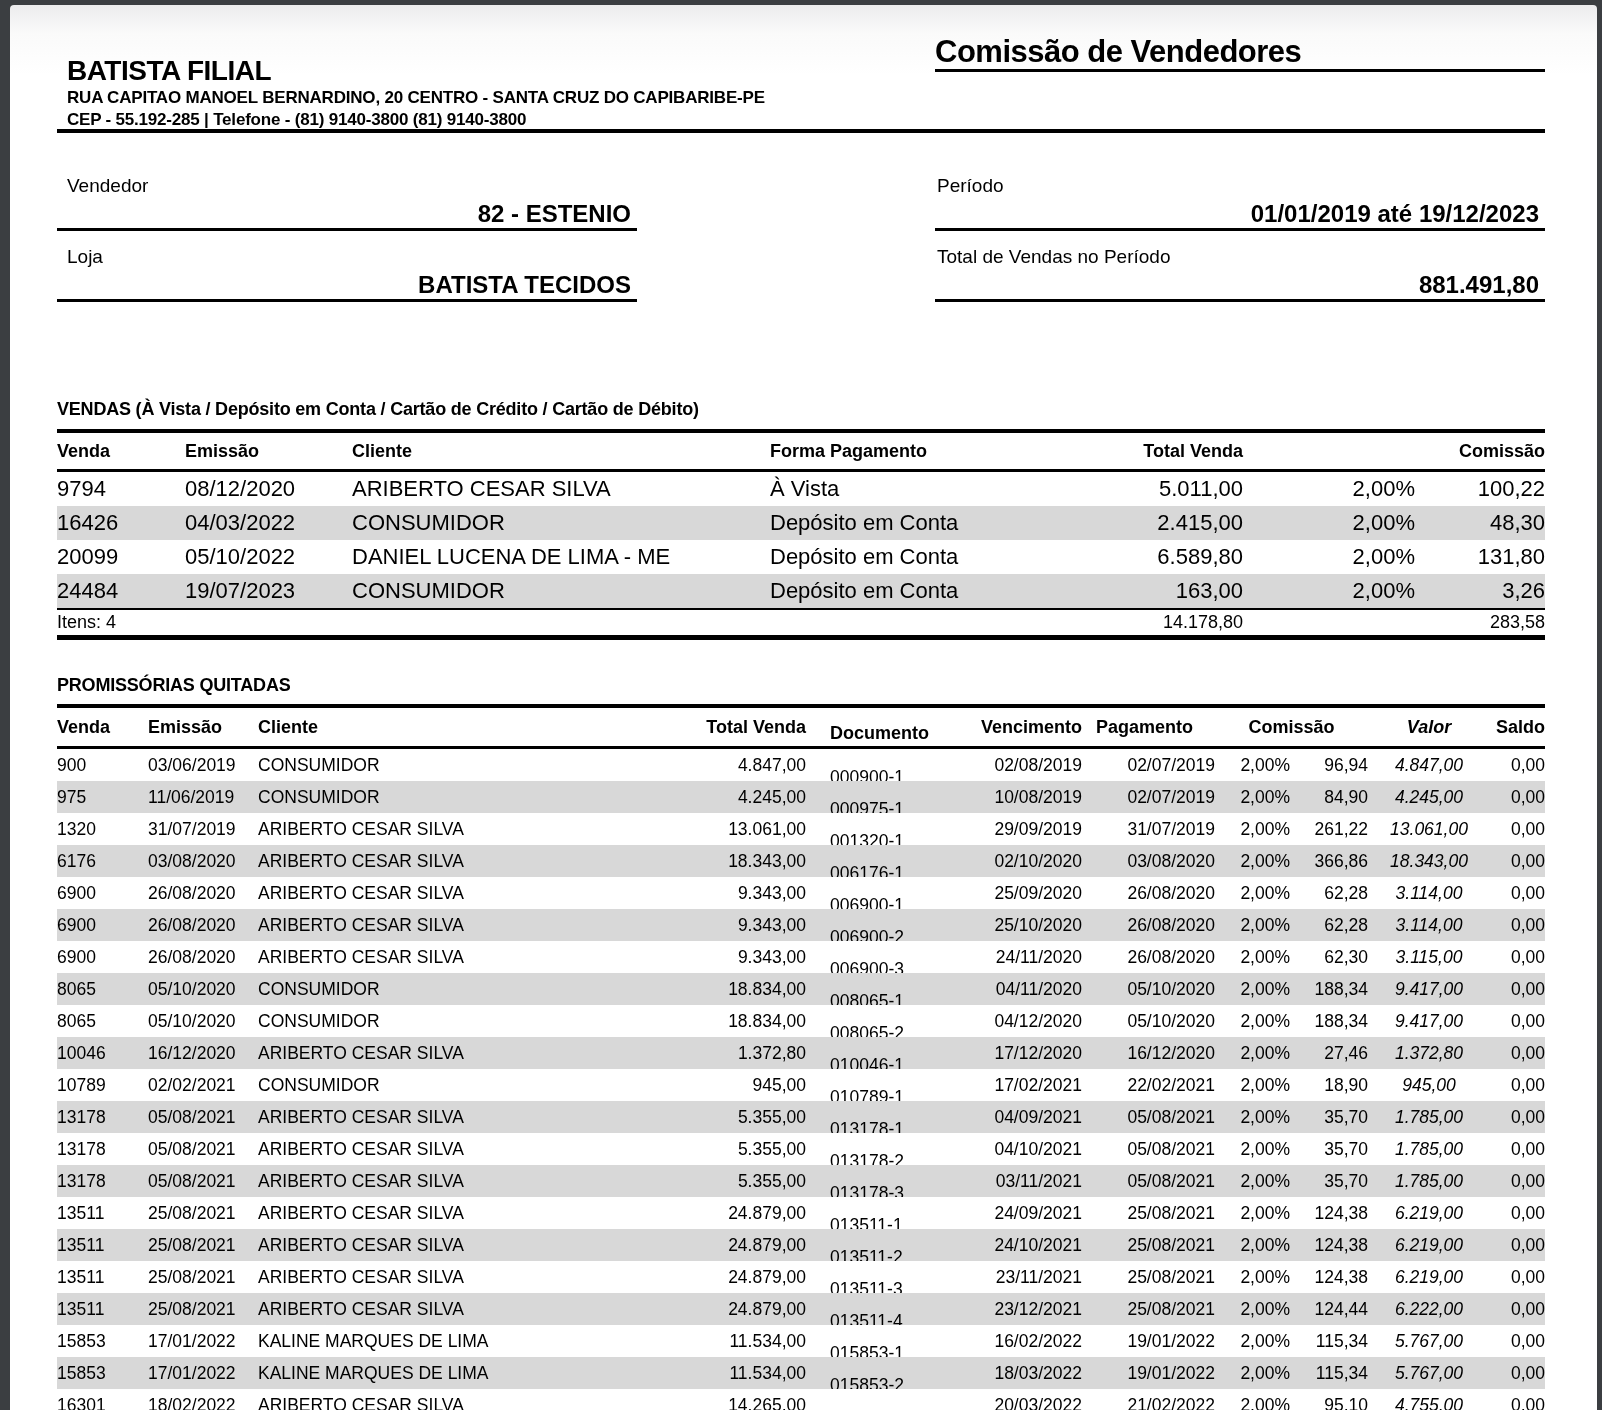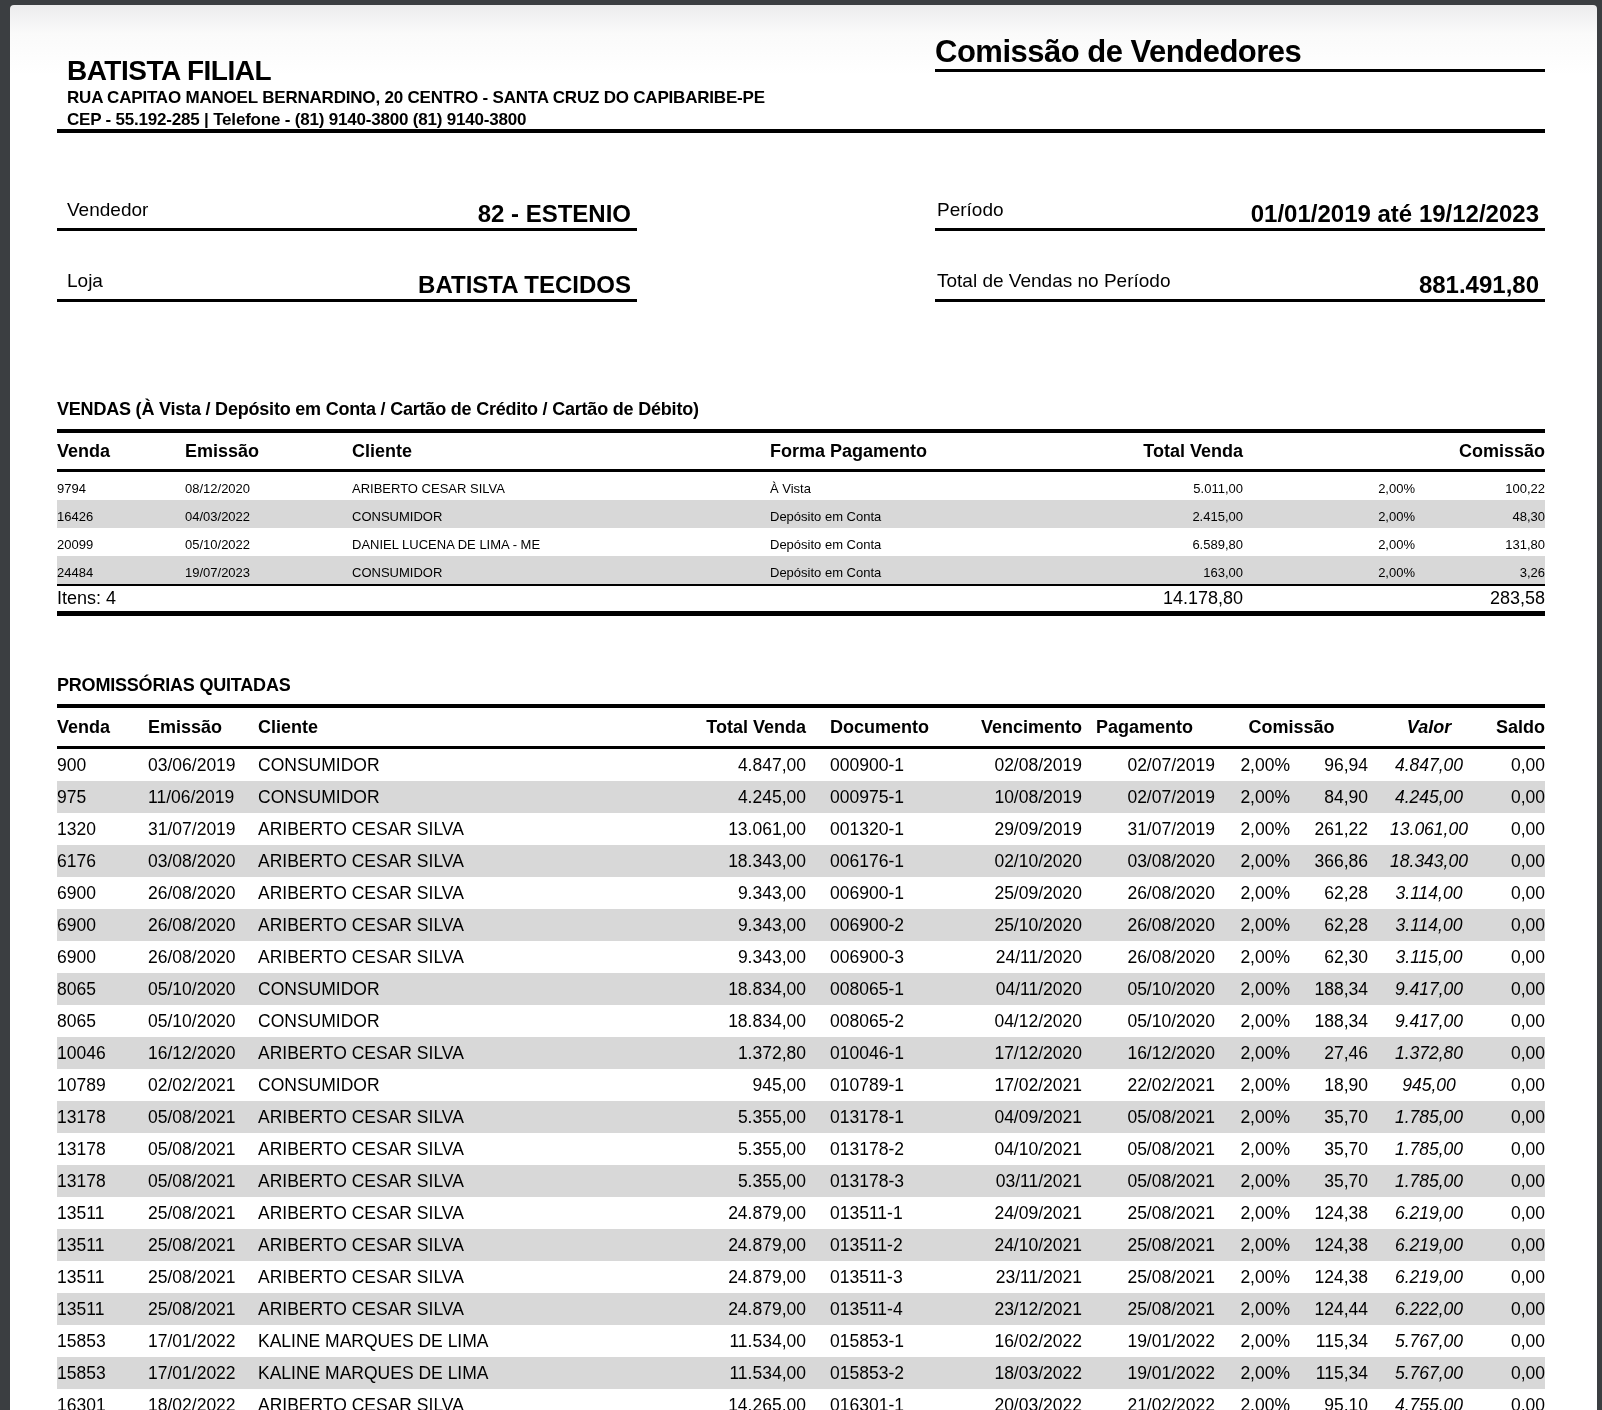--- a/index.html
+++ b/index.html
@@ -21,21 +21,21 @@
   .company-name{font-size:28px;font-weight:bold;letter-spacing:-0.5px;line-height:32px;margin-top:20px;}
   .company-line{font-size:17px;font-weight:bold;line-height:22px;letter-spacing:-0.2px;}
   .title-block{position:absolute;left:878px;top:30px;width:610px;border-bottom:3px solid #000;}
   .report-title{font-size:31px;font-weight:bold;letter-spacing:-0.5px;line-height:34px;}
   .header-rule{position:absolute;left:0;top:124px;width:1488px;height:4px;background:#000;}
 
   
   .fields{position:absolute;left:0;top:165px;width:1488px;height:150px;}
   .fcol-left{position:absolute;left:0;top:0;width:580px;}
   .fcol-right{position:absolute;left:878px;top:0;width:610px;}
-  .flabel{position:absolute;left:10px;font-size:19px;margin-top:24px;}
+  .flabel{position:absolute;left:10px;font-size:19px;}
   .fcol-right .flabel{left:2px;}
   .fvalue{position:absolute;left:0;right:6px;text-align:right;font-size:24px;font-weight:bold;}
   .funderline{position:absolute;left:0;width:100%;height:3px;background:#000;}
   .lab1{top:5px;} .val1{top:30px;} .ul1{top:58px;}
   .lab2{top:76px;} .val2{top:101px;} .ul2{top:129px;}
 
   
   .section-title{font-size:18px;font-weight:bold;letter-spacing:-0.2px;line-height:22px;margin-top:41px;}
   .rule2{height:2px;background:#000;}
   .rule3{height:3px;background:#000;}
@@ -44,35 +44,35 @@
   .thead{display:flex;align-items:center;font-weight:bold;font-size:18px;}
   .trow{display:flex;}
   .trow.stripe{background:#d8d8d8;}
   .cell{overflow:hidden;white-space:nowrap;box-sizing:border-box;}
   .th{box-sizing:border-box;white-space:nowrap;}
 
   
   .vendas{position:absolute;left:0;top:352px;width:1488px;}
   .vendas .rule4{margin-top:9px;}
   .vendas .thead{height:36px;}
-  .vendas .trow{height:28px;line-height:34px;font-size:13px;}
+  .vendas .trow{height:34px;line-height:34px;font-size:22px;}
   .v1{width:128px;} .v2{width:167px;} .v3{width:418px;} .v4{width:300px;}
   .v5{width:173px;text-align:right;} .v6{width:172px;text-align:right;} .v7{width:130px;text-align:right;}
   .hv6{width:302px;text-align:right;}
   .vfoot{display:flex;height:25px;line-height:25px;font-size:18px;font-weight:normal;}
   .f1{width:1013px;} .f2{width:173px;text-align:right;} .f3{width:302px;text-align:right;}
 
   
   .prom{position:absolute;left:0;top:628px;width:1488px;}
   .prom .rule4{margin-top:8px;}
   .prom .thead{height:38px;}
   .prom .trow{height:32px;line-height:32px;font-size:17.5px;}
   .p1{width:91px;} .p2{width:110px;} .p3{width:260px;}
   .p4{width:288px;text-align:right;}
-  .p5{width:146px;padding-left:24px;}
+  .p5{width:146px;padding-left:24px;margin-top:12px;}
   .p6{width:130px;text-align:right;}
   .p7{width:133px;text-align:right;}
   .p8{width:75px;text-align:right;}
   .p9{width:78px;text-align:right;}
   .p10{width:122px;text-align:center;font-style:italic;}
   .p11{width:55px;text-align:right;}
   .ph7{width:133px;padding-left:14px;text-align:left;}
   .ph89{width:153px;text-align:center;}
 </style>
 </head>

